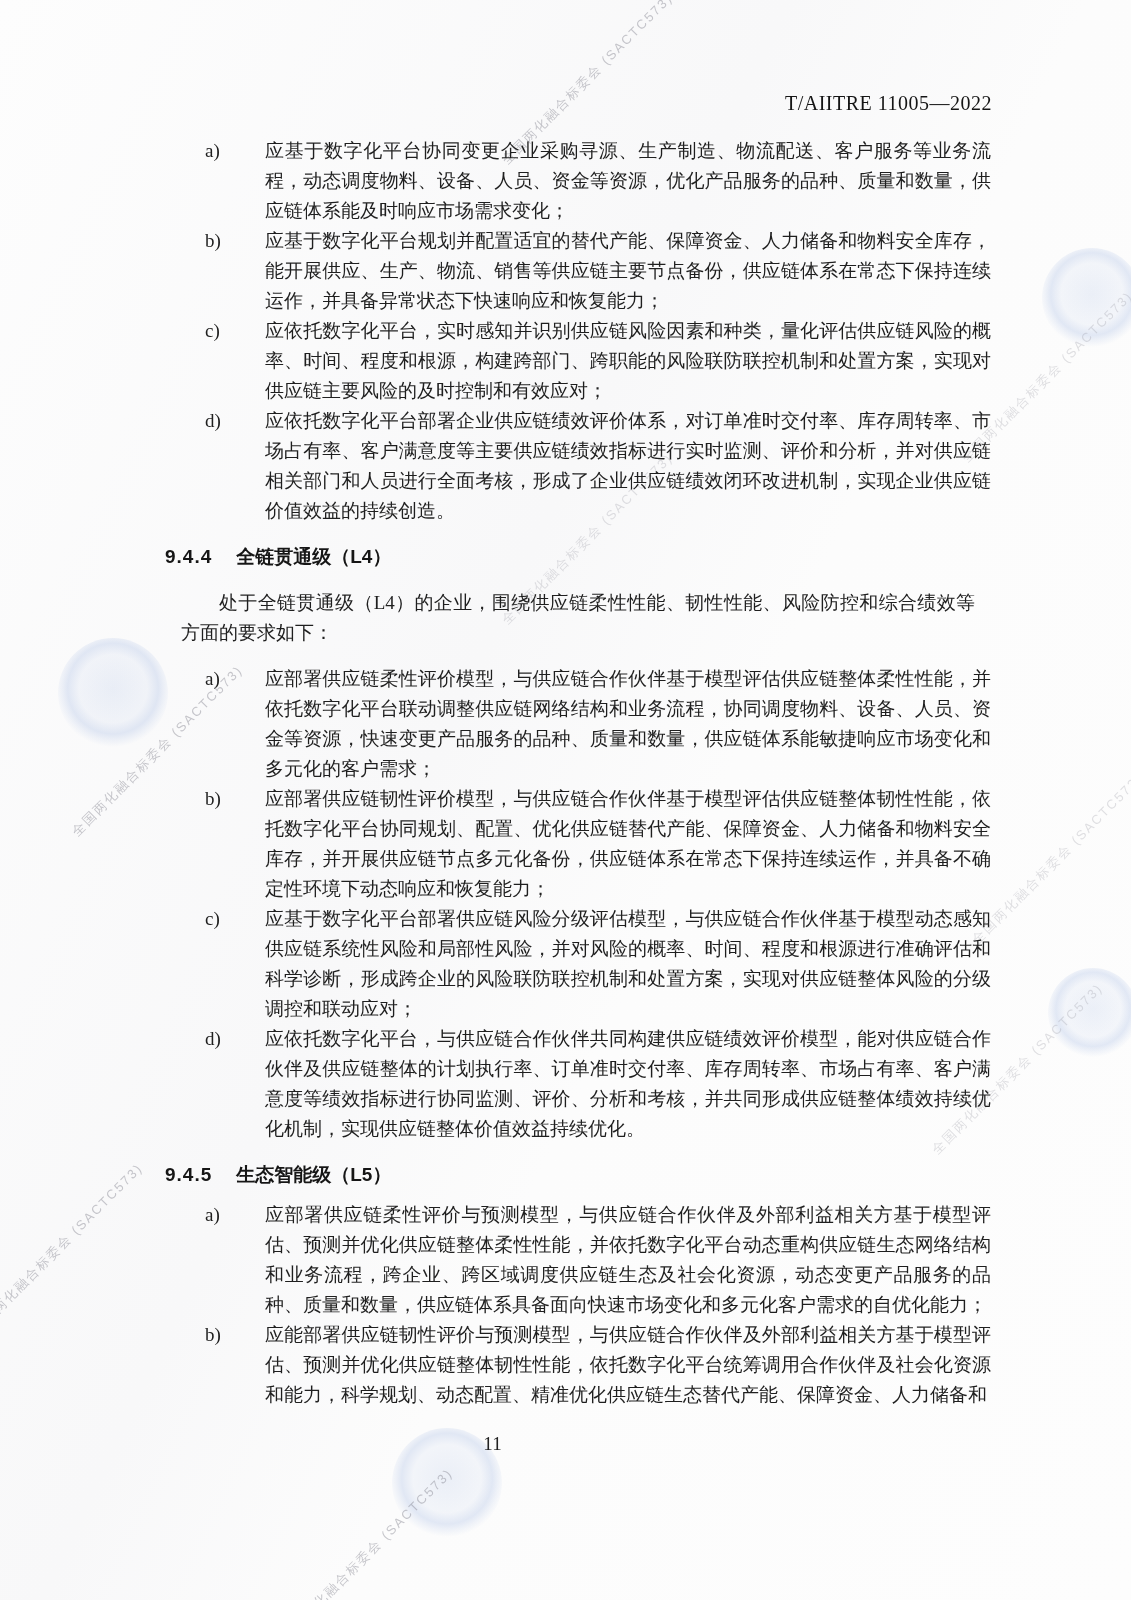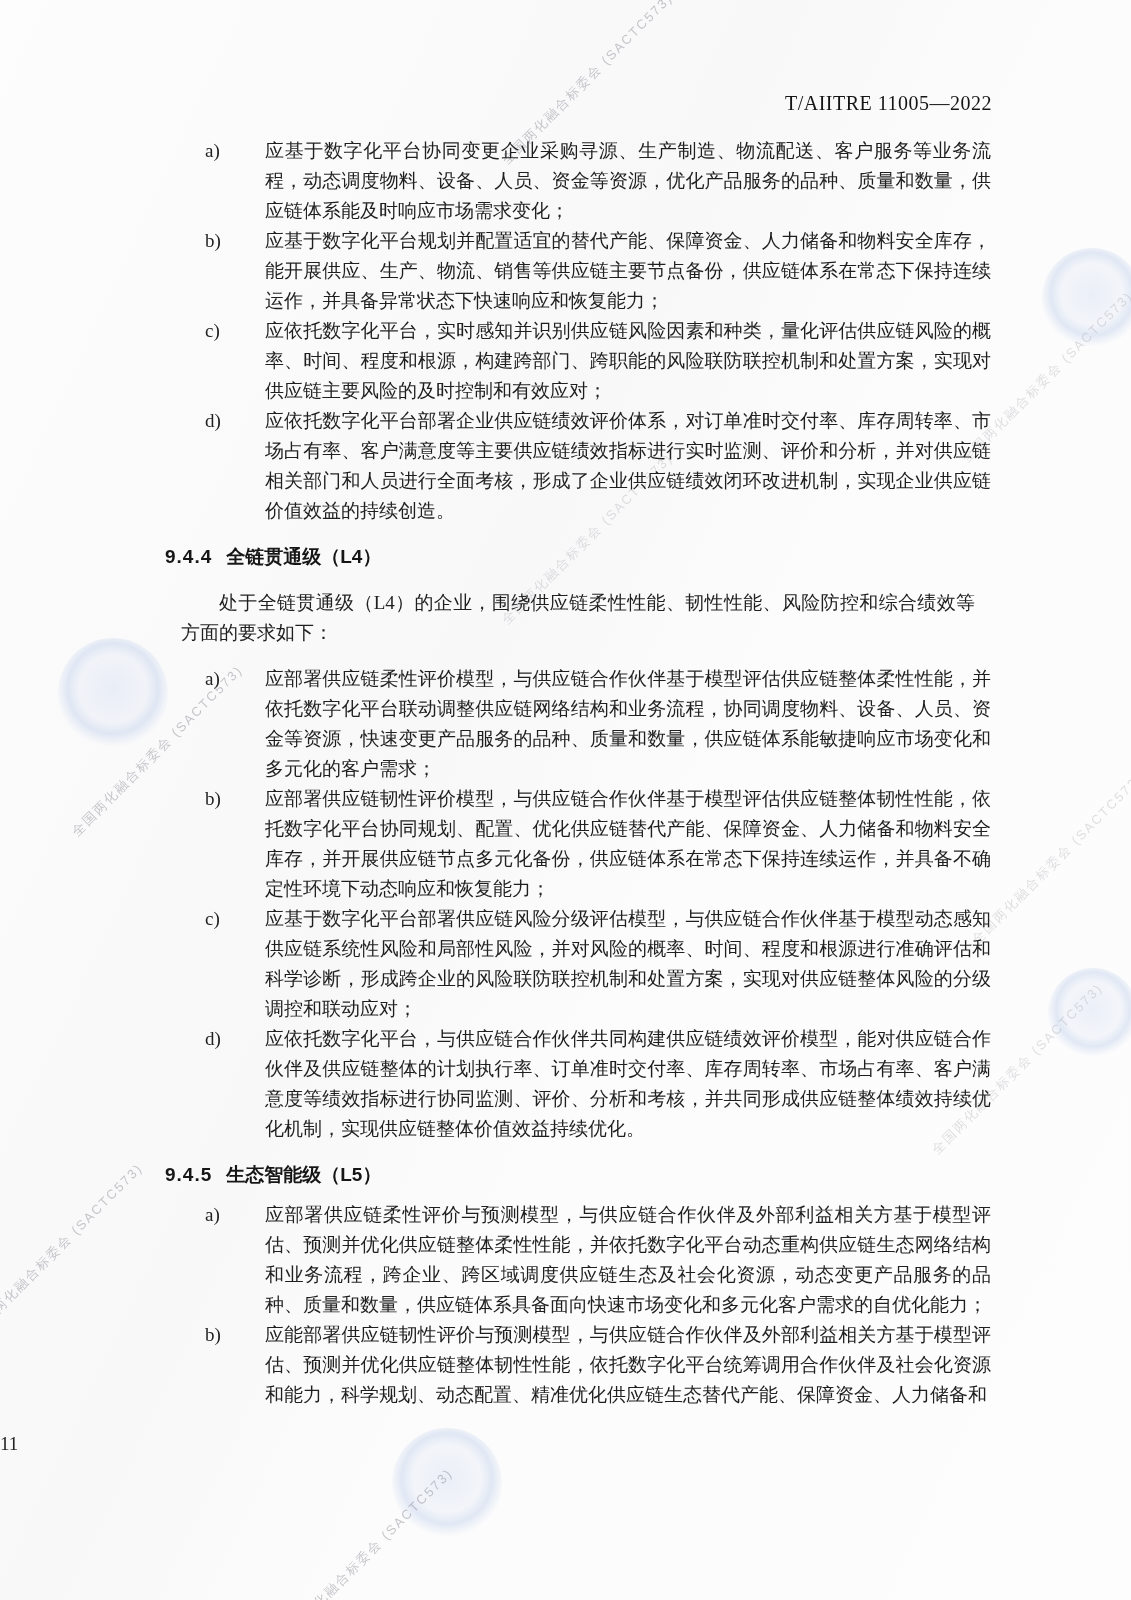--- a/index.html
+++ b/index.html
@@ -19,25 +19,25 @@
     font-size:19px; line-height:30px; text-align:justify;
   }
   .list-item { display:flex; align-items:flex-start; padding-left:40px; }
   .marker { flex:0 0 40px; }
   .item-text { flex:1; text-align:justify;margin-left:20px; }
   .heading {
     margin:16px 0 10px 0;
     font-family:"Liberation Sans","DejaVu Sans",sans-serif;
     font-weight:bold; font-size:19px; color:#161616;
   }
-  .h-num { margin-right:14px; letter-spacing:1px; }
+  .h-num { margin-right:24px; letter-spacing:1px; }
   .intro { margin:16px; text-indent:2em; }
   .page-number {
     position:absolute; top:1433px; left:0; right:146px;
-    text-align:left; font-size:19px; color:#222;
+    text-align:center; font-size:19px; color:#222;
   }
   .wm {
     position:absolute; white-space:nowrap;
     transform:rotate(-45deg); transform-origin:center;
     font-family:"Liberation Sans","DejaVu Sans",sans-serif;
     font-size:13px; letter-spacing:2px;
     color:rgba(125,125,135,0.42);
     pointer-events:none;
   }
   .wm.faint { color:rgba(140,140,150,0.26); }

